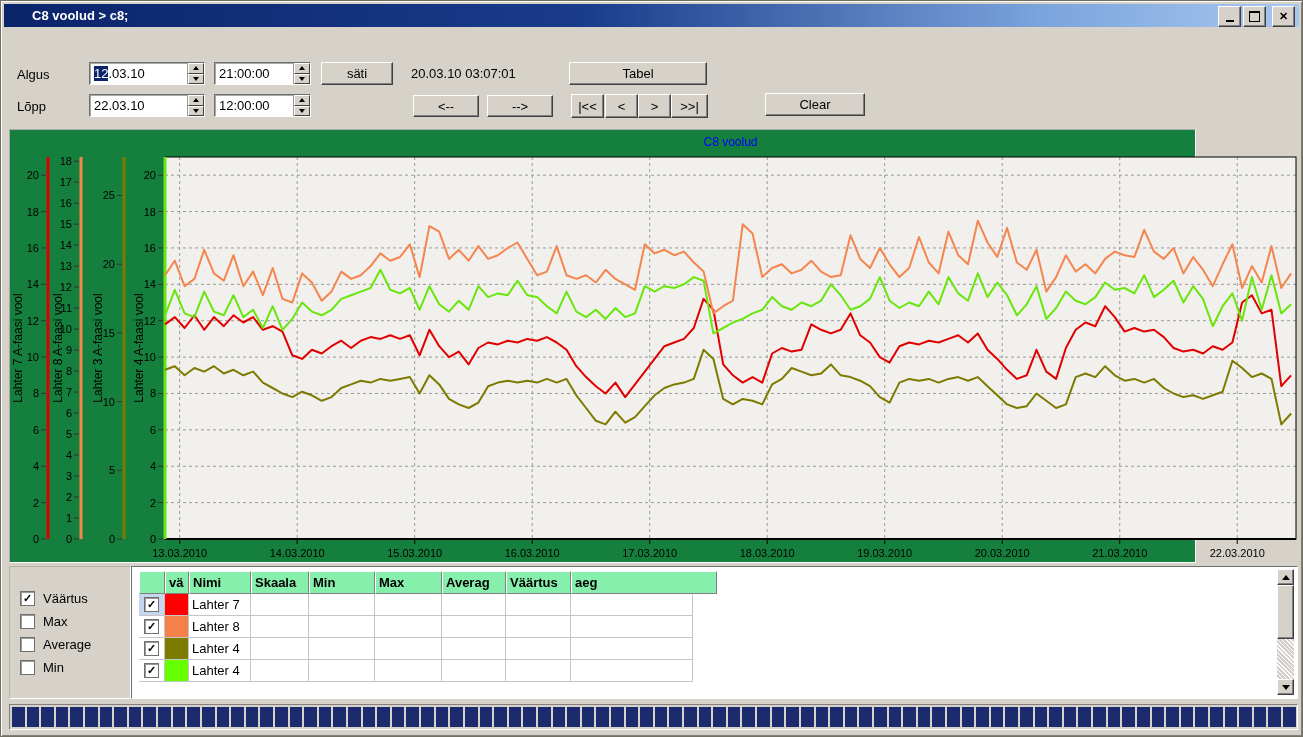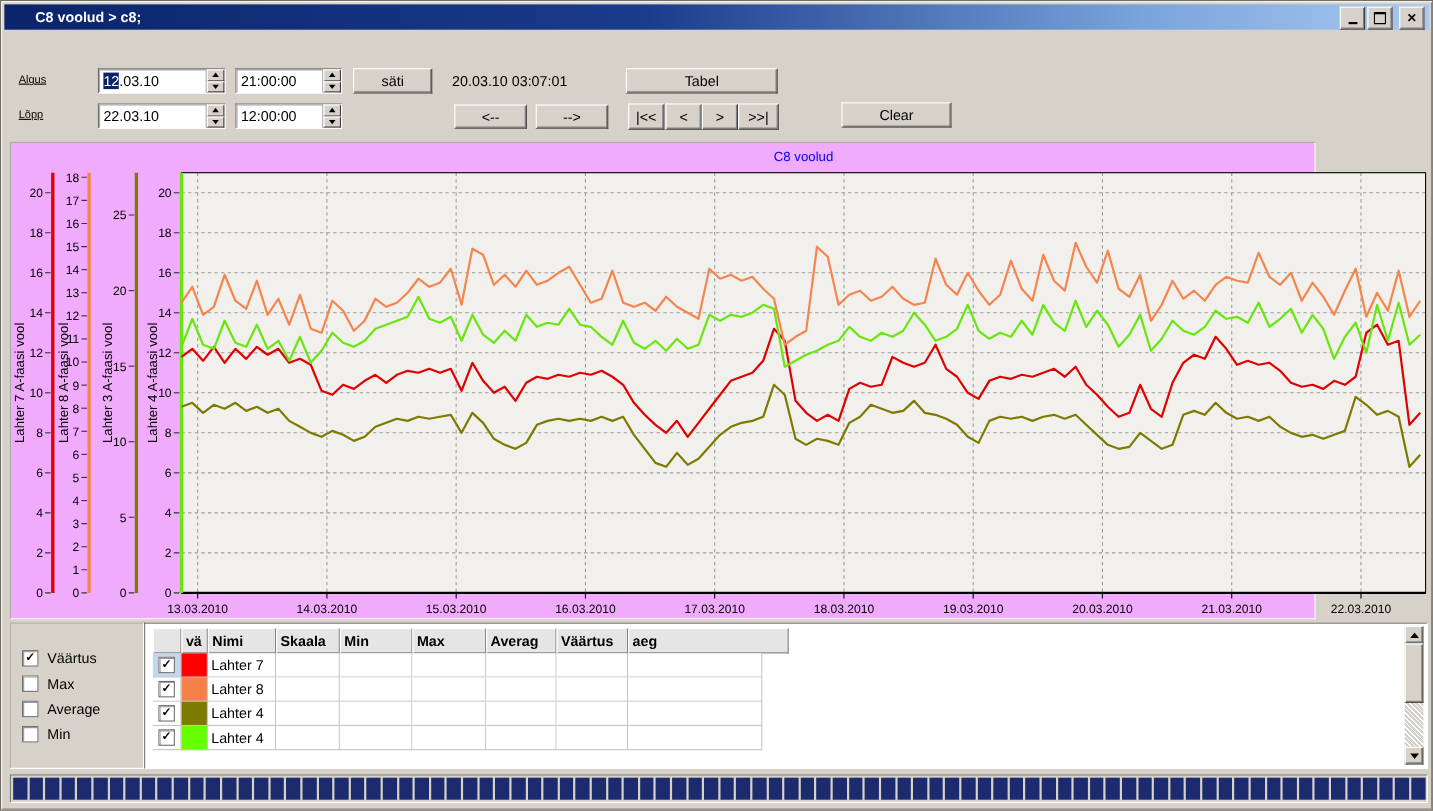--- a/index.html
+++ b/index.html
@@ -10,50 +10,50 @@
             color:#fff;display:flex;align-items:center;}
   .title-text{font-weight:bold;font-size:13px;padding-left:28px;}
   .win-btns{position:absolute;right:4px;top:2px;display:flex;gap:2px;}
   .win-btn{width:21px;height:19px;background:#d6d2ca;border:1px solid;border-color:#fff #404040 #404040 #fff;
            box-shadow:inset -1px -1px 0 #808080;display:flex;align-items:center;justify-content:center;cursor:default;}
   .win-btn.close{margin-left:4px;font-size:11px;font-weight:bold;color:#000;}
   .glyph-min{width:8px;height:2px;background:#000;margin-top:9px;}
   .glyph-max{width:9px;height:8px;border:1px solid #000;border-top:2px solid #000;}
   .menubar{position:absolute;left:4px;top:27px;right:4px;height:22px;display:flex;align-items:center;font-size:13px;}
   .menu-item{padding:3px 9px;}
-  .ctl-label{position:absolute;font-size:10px;color:#000;text-decoration:underline;}
+  .ctl-label{position:absolute;font-size:13px;color:#000;}
   .field{position:absolute;background:#fff;border:1px solid;border-color:#707070 #fff #fff #707070;
          box-shadow:inset 1px 1px 0 #a8a8a8;box-sizing:border-box;display:flex;align-items:center;font-size:13px;}
   .field-text{flex:1;padding-left:4px;white-space:pre;}
   .sel{background:#0a246a;color:#fff;}
   .spinner{width:16px;height:100%;display:flex;flex-direction:column;border-left:1px solid #9a9a9a;}
   .spin-btn{flex:1;background:#d6d2ca;border:1px solid;border-color:#fff #404040 #404040 #fff;
             display:flex;align-items:center;justify-content:center;}
   .tri-up{width:0;height:0;border-left:3px solid transparent;border-right:3px solid transparent;border-bottom:4px solid #000;}
   .tri-down{width:0;height:0;border-left:3px solid transparent;border-right:3px solid transparent;border-top:4px solid #000;}
   .btn{position:absolute;background:#d6d2ca;border:1px solid;border-color:#fff #404040 #404040 #fff;
        box-shadow:inset -1px -1px 0 #808080;font-size:13px;display:flex;align-items:center;justify-content:center;
        box-sizing:border-box;color:#000;}
   .static-text{position:absolute;font-size:13px;color:#000;}
-  .chart-panel{position:absolute;left:8px;top:128px;width:1187px;height:434px;background:#f0abfc;
+  .chart-panel{position:absolute;left:8px;top:128px;width:1187px;height:434px;background:#15803d;
                border:1px solid;border-color:#aaa #fff #fff #aaa;box-sizing:border-box;}
   svg text{font-family:"Liberation Sans",sans-serif;}
   .bottom-left{position:absolute;left:8px;top:565px;width:122px;height:133px;background:#d6d2ca;
                border:1px solid;border-color:#b5b2aa #fff #fff #b5b2aa;box-sizing:border-box;}
   .legend-row{position:absolute;left:10px;display:flex;align-items:center;gap:8px;font-size:13px;}
   .cb{width:13px;height:13px;background:#fff;border:1px solid #707070;box-shadow:inset 1px 1px 0 #9a9a9a;
       display:inline-flex;align-items:center;justify-content:center;flex:none;position:relative;}
   .cb-check{font-size:11px;font-weight:bold;line-height:1;color:#000;margin-top:-1px;}
   .bottom-white{position:absolute;left:130px;top:565px;width:1167px;height:133px;background:#fff;
                 border:1px solid;border-color:#707070 #fff #fff #707070;box-sizing:border-box;overflow:hidden;}
   .grid-table{position:absolute;left:7px;top:4px;font-size:13px;}
   .t-row{display:flex;}
   .t-cell{box-sizing:border-box;border-right:1px solid #c5c5c5;border-bottom:1px solid #c5c5c5;height:22px;
           display:flex;align-items:center;padding-left:3px;background:#fff;overflow:hidden;}
-  .t-head .t-cell{background:#e5e5e5;border:1px solid;border-color:#fff #808080 #808080 #fff;height:23px;
+  .t-head .t-cell{background:#86efac;border:1px solid;border-color:#fff #808080 #808080 #fff;height:23px;
                   font-weight:bold;}
   .t-cell.cb-cell{justify-content:center;padding-left:0;}
   .sb{position:absolute;right:3px;top:2px;width:17px;height:126px;
       background:repeating-linear-gradient(45deg,#fff 0 1px,#d3cfc9 1px 3px);}
   .sb-btn{position:absolute;left:0;width:17px;height:16px;background:#d6d2ca;border:1px solid;
           border-color:#fff #404040 #404040 #fff;box-shadow:inset -1px -1px 0 #808080;box-sizing:border-box;
           display:flex;align-items:center;justify-content:center;}
   .sb-thumb{position:absolute;left:0;top:16px;width:17px;height:54px;background:#d6d2ca;border:1px solid;
             border-color:#fff #404040 #404040 #fff;box-shadow:inset -1px -1px 0 #808080;box-sizing:border-box;}
   .tri-up-s{width:0;height:0;border-left:4px solid transparent;border-right:4px solid transparent;border-bottom:5px solid #000;}

